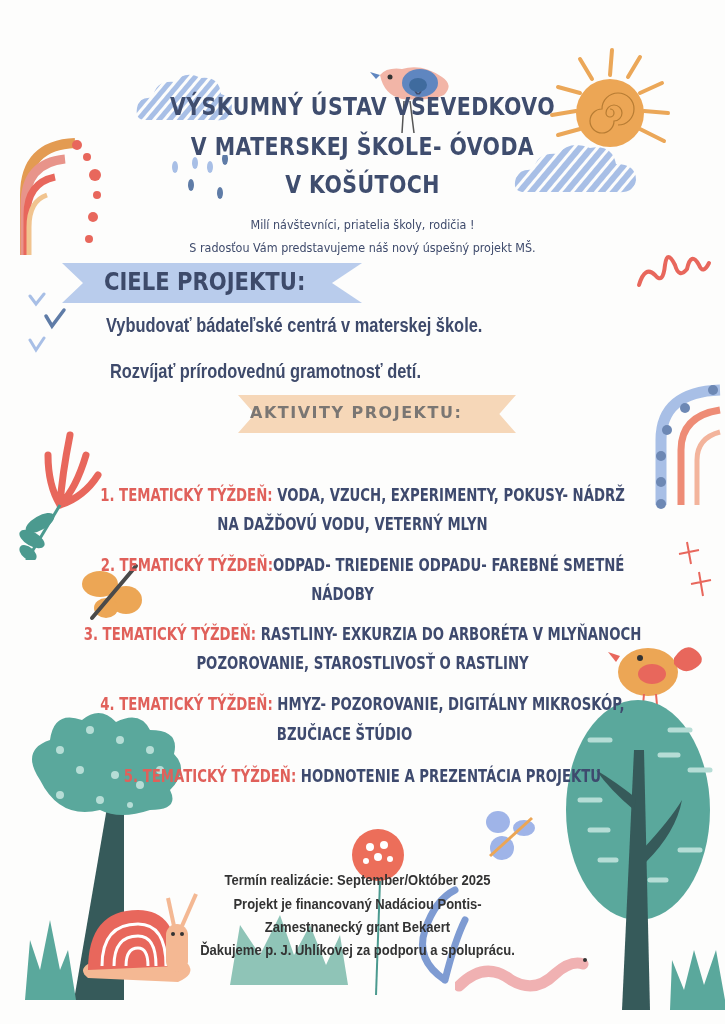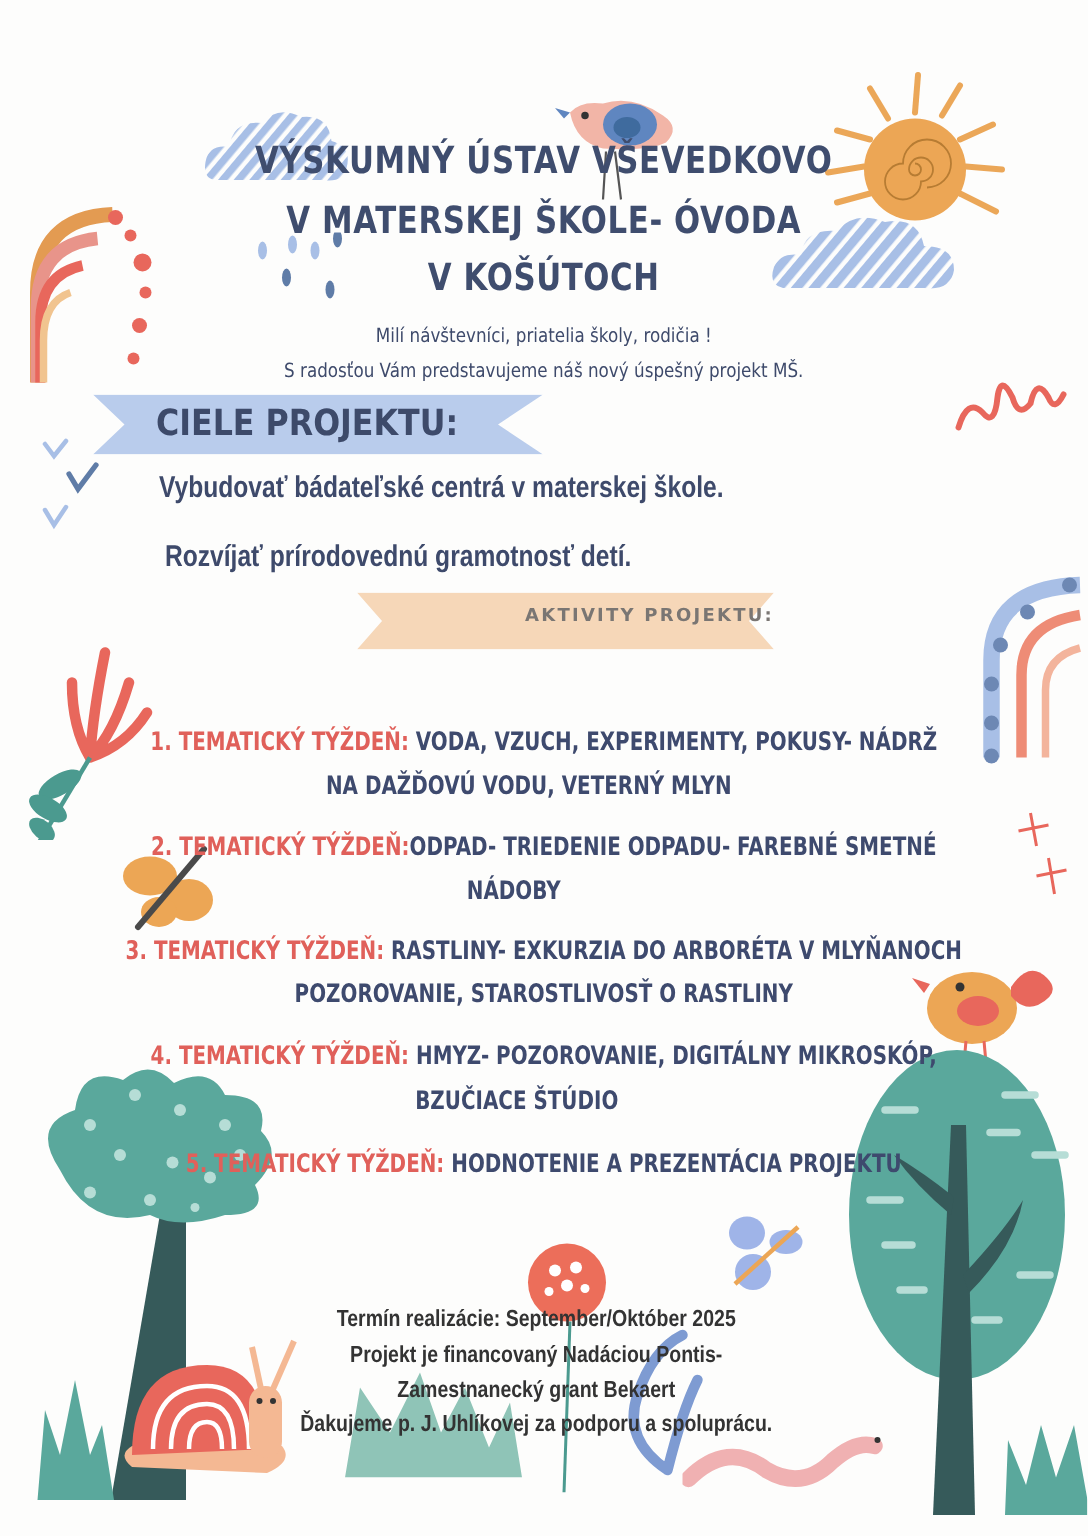--- a/index.html
+++ b/index.html
@@ -33,22 +33,22 @@
   .goal {
     position:absolute; font-family:"Liberation Sans", sans-serif; font-weight:bold;
     font-size:20px; color:#3e4a6b; transform: scaleX(0.82); transform-origin:left;
   }
   .banner-peach {
     position:absolute; left:238px; top:395px; width:278px; height:38px;
     background:#f6d7b8;
     clip-path: polygon(0 0, 100% 0, 94% 50%, 100% 100%, 0 100%, 6% 50%);
   }
   .banner-peach-text {
-    position:absolute; left:238px; top:403px; width:278px; text-align:right;
-    font-family:"DejaVu Sans", sans-serif; font-weight:bold; font-size:12px;
+    position:absolute; left:250px; top:403px; width:278px; text-align:left;
+    font-family:"DejaVu Sans", sans-serif; font-weight:bold; font-size:16px;
     color:#7a7673; letter-spacing:1.5px;
   }
   .week-line {
     position:absolute; left:0; width:725px; text-align:center; white-space:nowrap;
     font-family:"DejaVu Sans", sans-serif; font-weight:bold; font-size:17px;
     transform: scaleX(0.78); transform-origin:center;
   }
   .wk-label { color:#e0605a; }
   .wk-text { color:#3e4a6e; }
   .footer-line {

